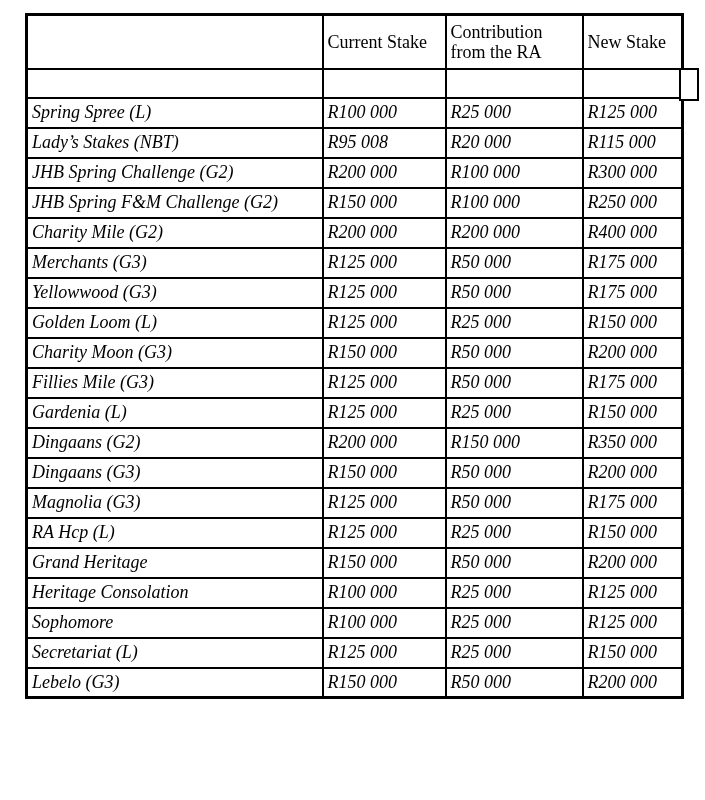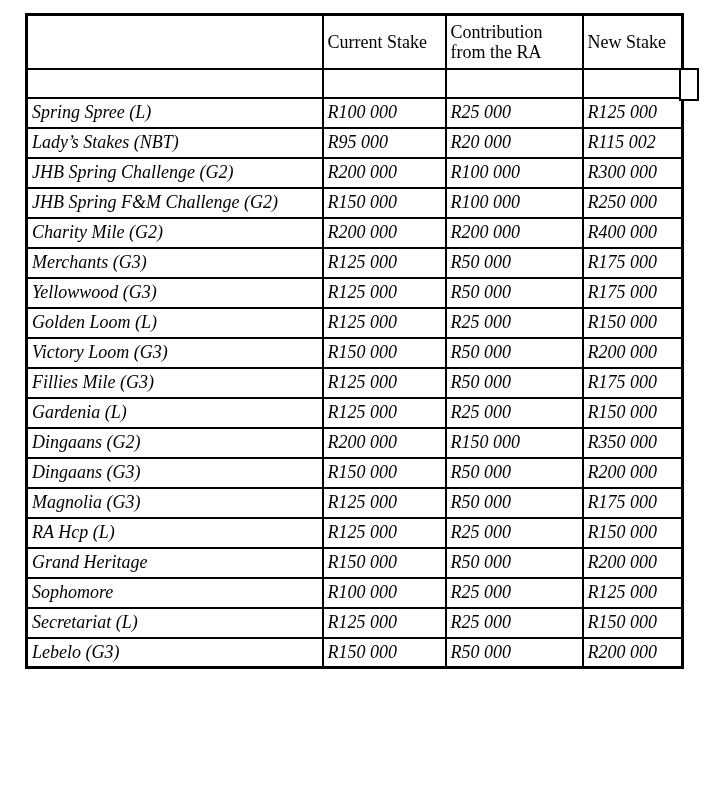--- a/index.html
+++ b/index.html
@@ -78,23 +78,23 @@
     </thead>
     <tbody>
         <tr>
     <td>Spring Spree (L)</td>
     <td>R100 000</td>
     <td>R25 000</td>
     <td>R125 000</td>
   </tr>
         <tr>
     <td>Lady’s Stakes (NBT)</td>
-    <td>R95 000</td>
+    <td>R95 008</td>
     <td>R20 000</td>
-    <td>R115 002</td>
+    <td>R115 000</td>
   </tr>
         <tr>
     <td>JHB Spring Challenge (G2)</td>
     <td>R200 000</td>
     <td>R100 000</td>
     <td>R300 000</td>
   </tr>
         <tr>
     <td>JHB Spring F&amp;M Challenge (G2)</td>
     <td>R150 000</td>
@@ -119,21 +119,21 @@
     <td>R50 000</td>
     <td>R175 000</td>
   </tr>
         <tr>
     <td>Golden Loom (L)</td>
     <td>R125 000</td>
     <td>R25 000</td>
     <td>R150 000</td>
   </tr>
         <tr>
-    <td>Victory Loom (G3)</td>
+    <td>Charity Moon (G3)</td>
     <td>R150 000</td>
     <td>R50 000</td>
     <td>R200 000</td>
   </tr>
         <tr>
     <td>Fillies Mile (G3)</td>
     <td>R125 000</td>
     <td>R50 000</td>
     <td>R175 000</td>
   </tr>
@@ -165,20 +165,26 @@
     <td>RA Hcp (L)</td>
     <td>R125 000</td>
     <td>R25 000</td>
     <td>R150 000</td>
   </tr>
         <tr>
     <td>Grand Heritage</td>
     <td>R150 000</td>
     <td>R50 000</td>
     <td>R200 000</td>
+  </tr>
+        <tr>
+    <td>Heritage Consolation</td>
+    <td>R100 000</td>
+    <td>R25 000</td>
+    <td>R125 000</td>
   </tr>
         <tr>
     <td>Sophomore</td>
     <td>R100 000</td>
     <td>R25 000</td>
     <td>R125 000</td>
   </tr>
         <tr>
     <td>Secretariat (L)</td>
     <td>R125 000</td>

